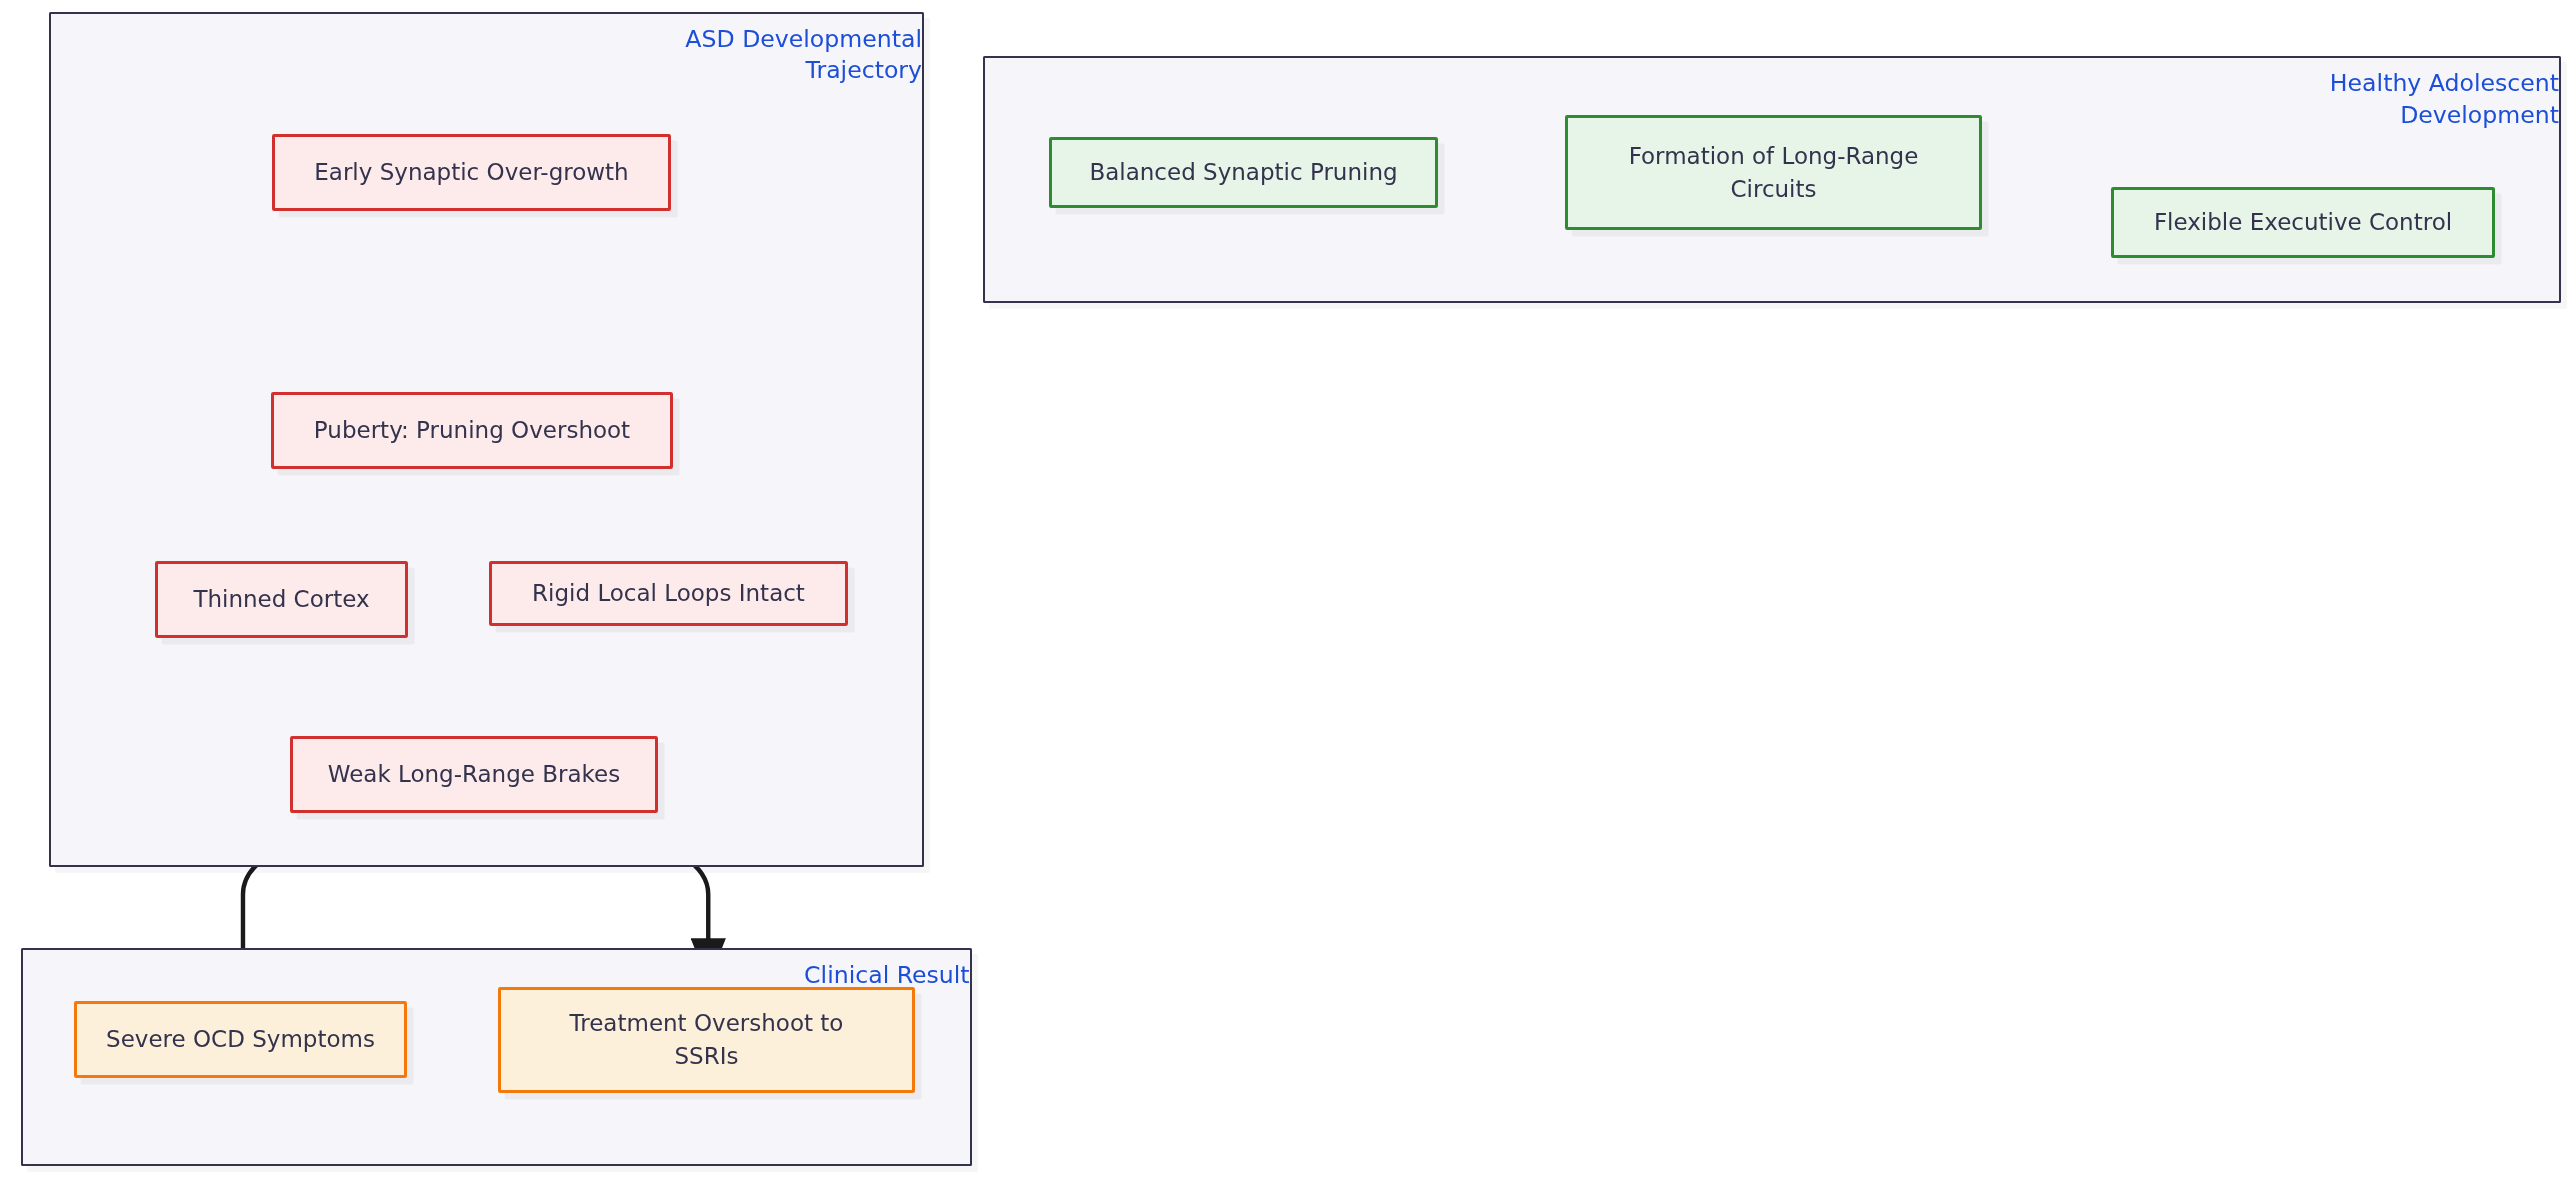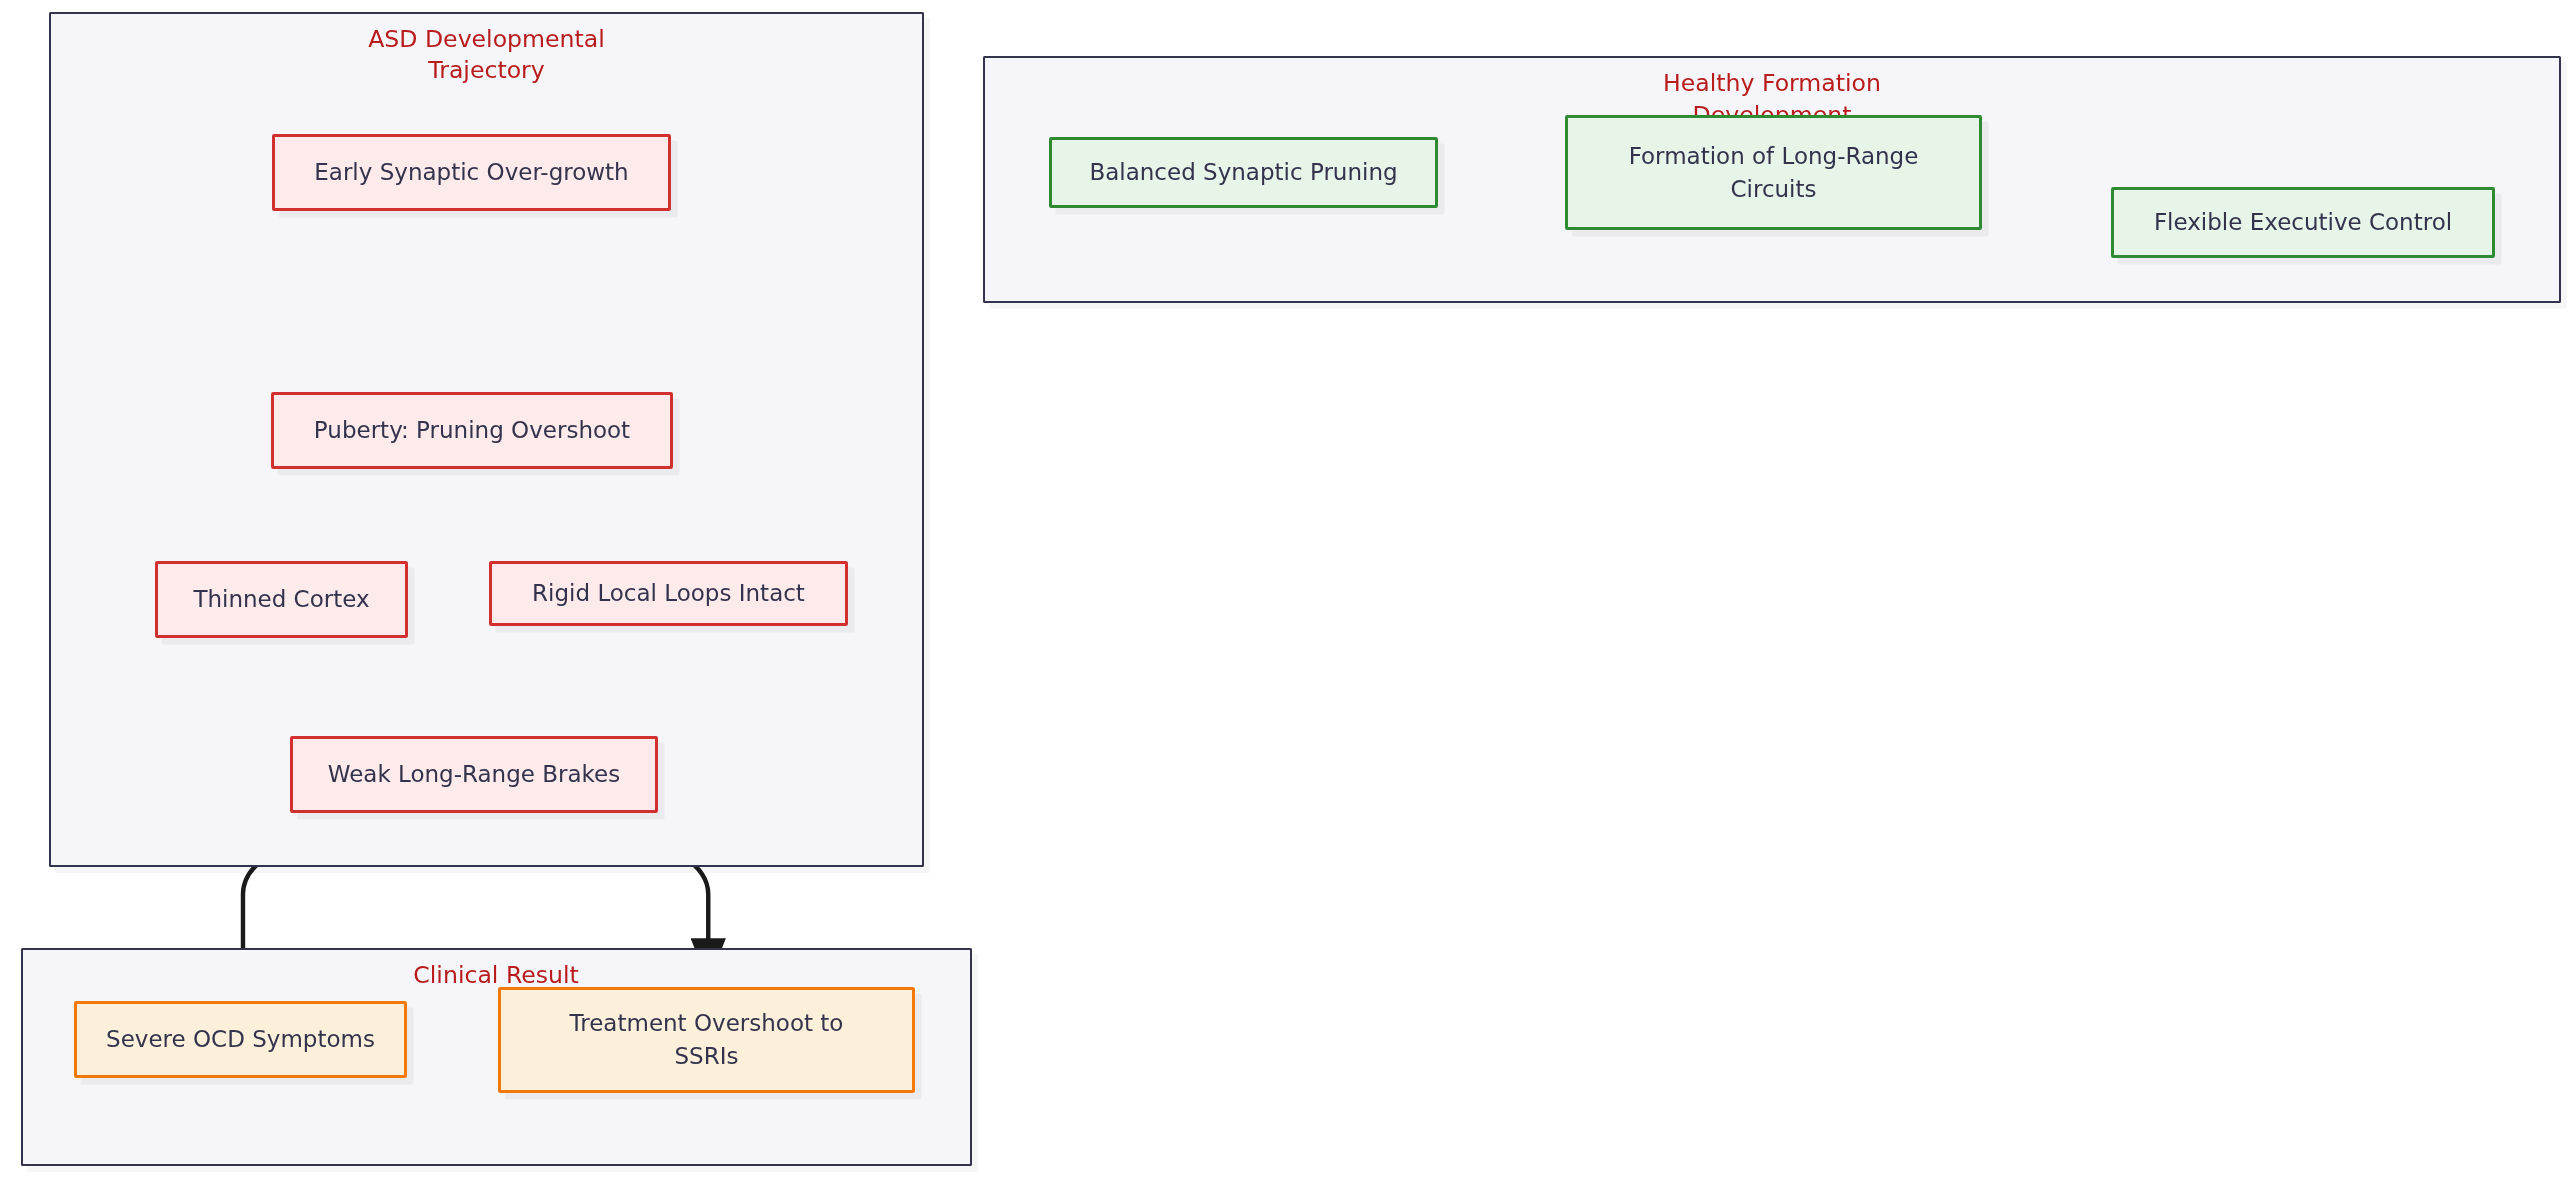--- a/index.html
+++ b/index.html
@@ -32,22 +32,22 @@
     background: #f6f6fa;
     border: 2.9px solid #33334d;
     border-radius: 1.5px;
     box-shadow: 5.9px 5.9px 0 0 rgba(0,0,0,0.035);
     box-sizing: border-box;
   }
   .subgraph-title {
     position: absolute;
     left: 0;
     right: 0;
-    text-align: center;
-    color: #b91c1c;
+    text-align: right;
+    color: #1d4ed8;
     font-size: 23.6px;
     line-height: 1.33;
     white-space: pre-line;
     pointer-events: none;
   }
 
   
   .node {
     position: absolute;
     box-sizing: border-box;
@@ -112,21 +112,21 @@
       <path d="M 2692,234 L 2854,234"></path>
     </g>
   </svg>
 
   <div class="subgraph" style="left:49px; top:11.8px; width:875px; height:855px;">
     <div class="subgraph-title" style="top:10.3px;">ASD Developmental
 Trajectory</div>
   </div>
 
   <div class="subgraph" style="left:983px; top:56px; width:1578px; height:247px;">
-    <div class="subgraph-title" style="top:10.3px;">Healthy Formation
+    <div class="subgraph-title" style="top:10.3px;">Healthy Adolescent
 Development</div>
   </div>
 
   <div class="subgraph" style="left:20.6px; top:948px; width:951px; height:218px;">
     <div class="subgraph-title" style="top:10.3px;">Clinical Result</div>
   </div>
 
   <div class="node red" style="left:272px; top:134px; width:399px; height:77px;">
     <span class="node-label">Early Synaptic Over-growth</span>
   </div>

